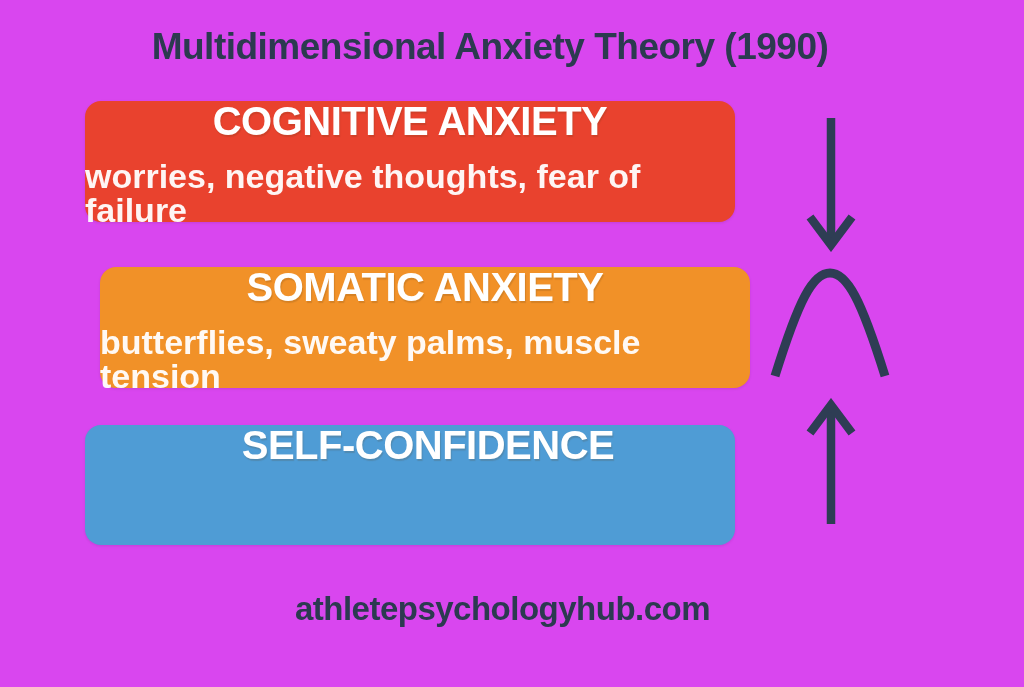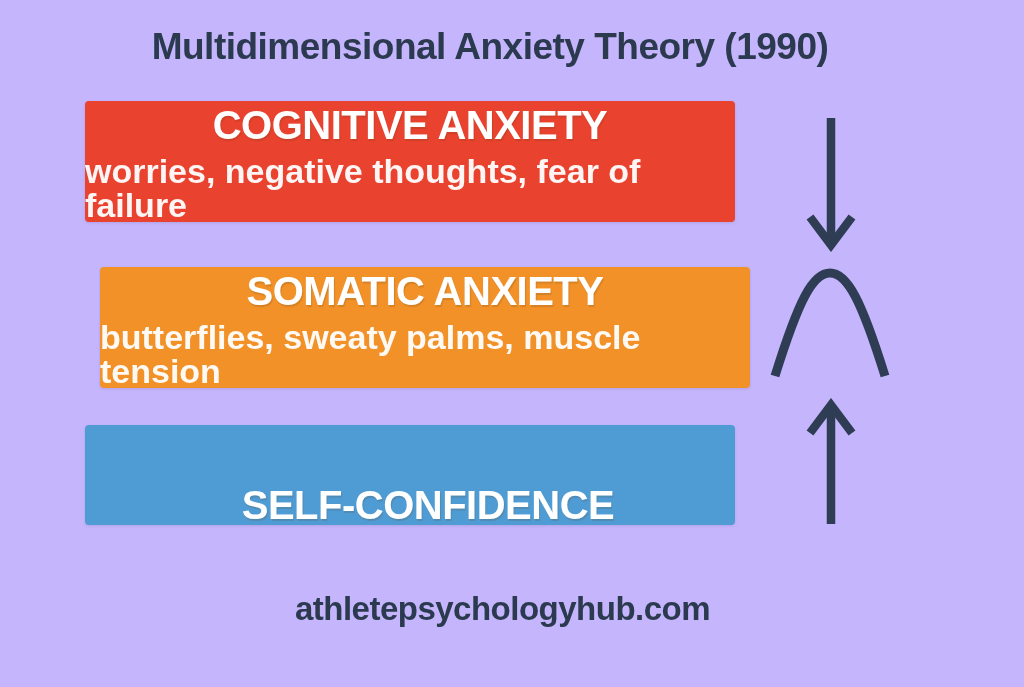--- a/index.html
+++ b/index.html
@@ -6,49 +6,49 @@
   html, body { width: 1024px; height: 687px; }
   body {
     font-family: "Liberation Sans", sans-serif;
     background: #ffffff;
     overflow: hidden;
   }
   .canvas {
     position: relative;
     width: 1024px;
     height: 687px;
-    background: #c4b5fd;
+    background: #d946ef;
   }
   .page-title {
     position: absolute;
     left: 0;
     top: 26px;
     width: 980px;
     text-align: center;
     font-size: 37px;
     font-weight: bold;
     letter-spacing: -0.5px;
     color: #2C3A50;
   }
   .anxiety-box {
     position: absolute;
     left: 85px;
     width: 650px;
     height: 121px;
-    border-radius: 4px;
+    border-radius: 16px;
     display: flex;
     flex-direction: column;
     align-items: center;
-    justify-content: flex-end;
-    gap: 9px;
+    justify-content: space-between;
+    gap: 18px;
     box-shadow: 0 1px 3px rgba(0,0,0,0.10);
   }
   .box-cognitive { top: 101px; background: #E9422E; }
   .box-somatic   { top: 267px; background: #F19128; margin-left: 15px; }
-  .box-confidence{ top: 425px; height: 100px; background: #4F9CD5; padding-left: 36px; }
+  .box-confidence{ top: 425px; height: 120px; background: #4F9CD5; padding-left: 36px; }
   .box-heading {
     font-size: 40px;
     font-weight: bold;
     letter-spacing: -0.5px;
     color: #ffffff;
     line-height: 1;
     text-shadow: 1px 2px 1px rgba(90,60,20,0.18);
   }
   .box-description {
     font-size: 34px;

